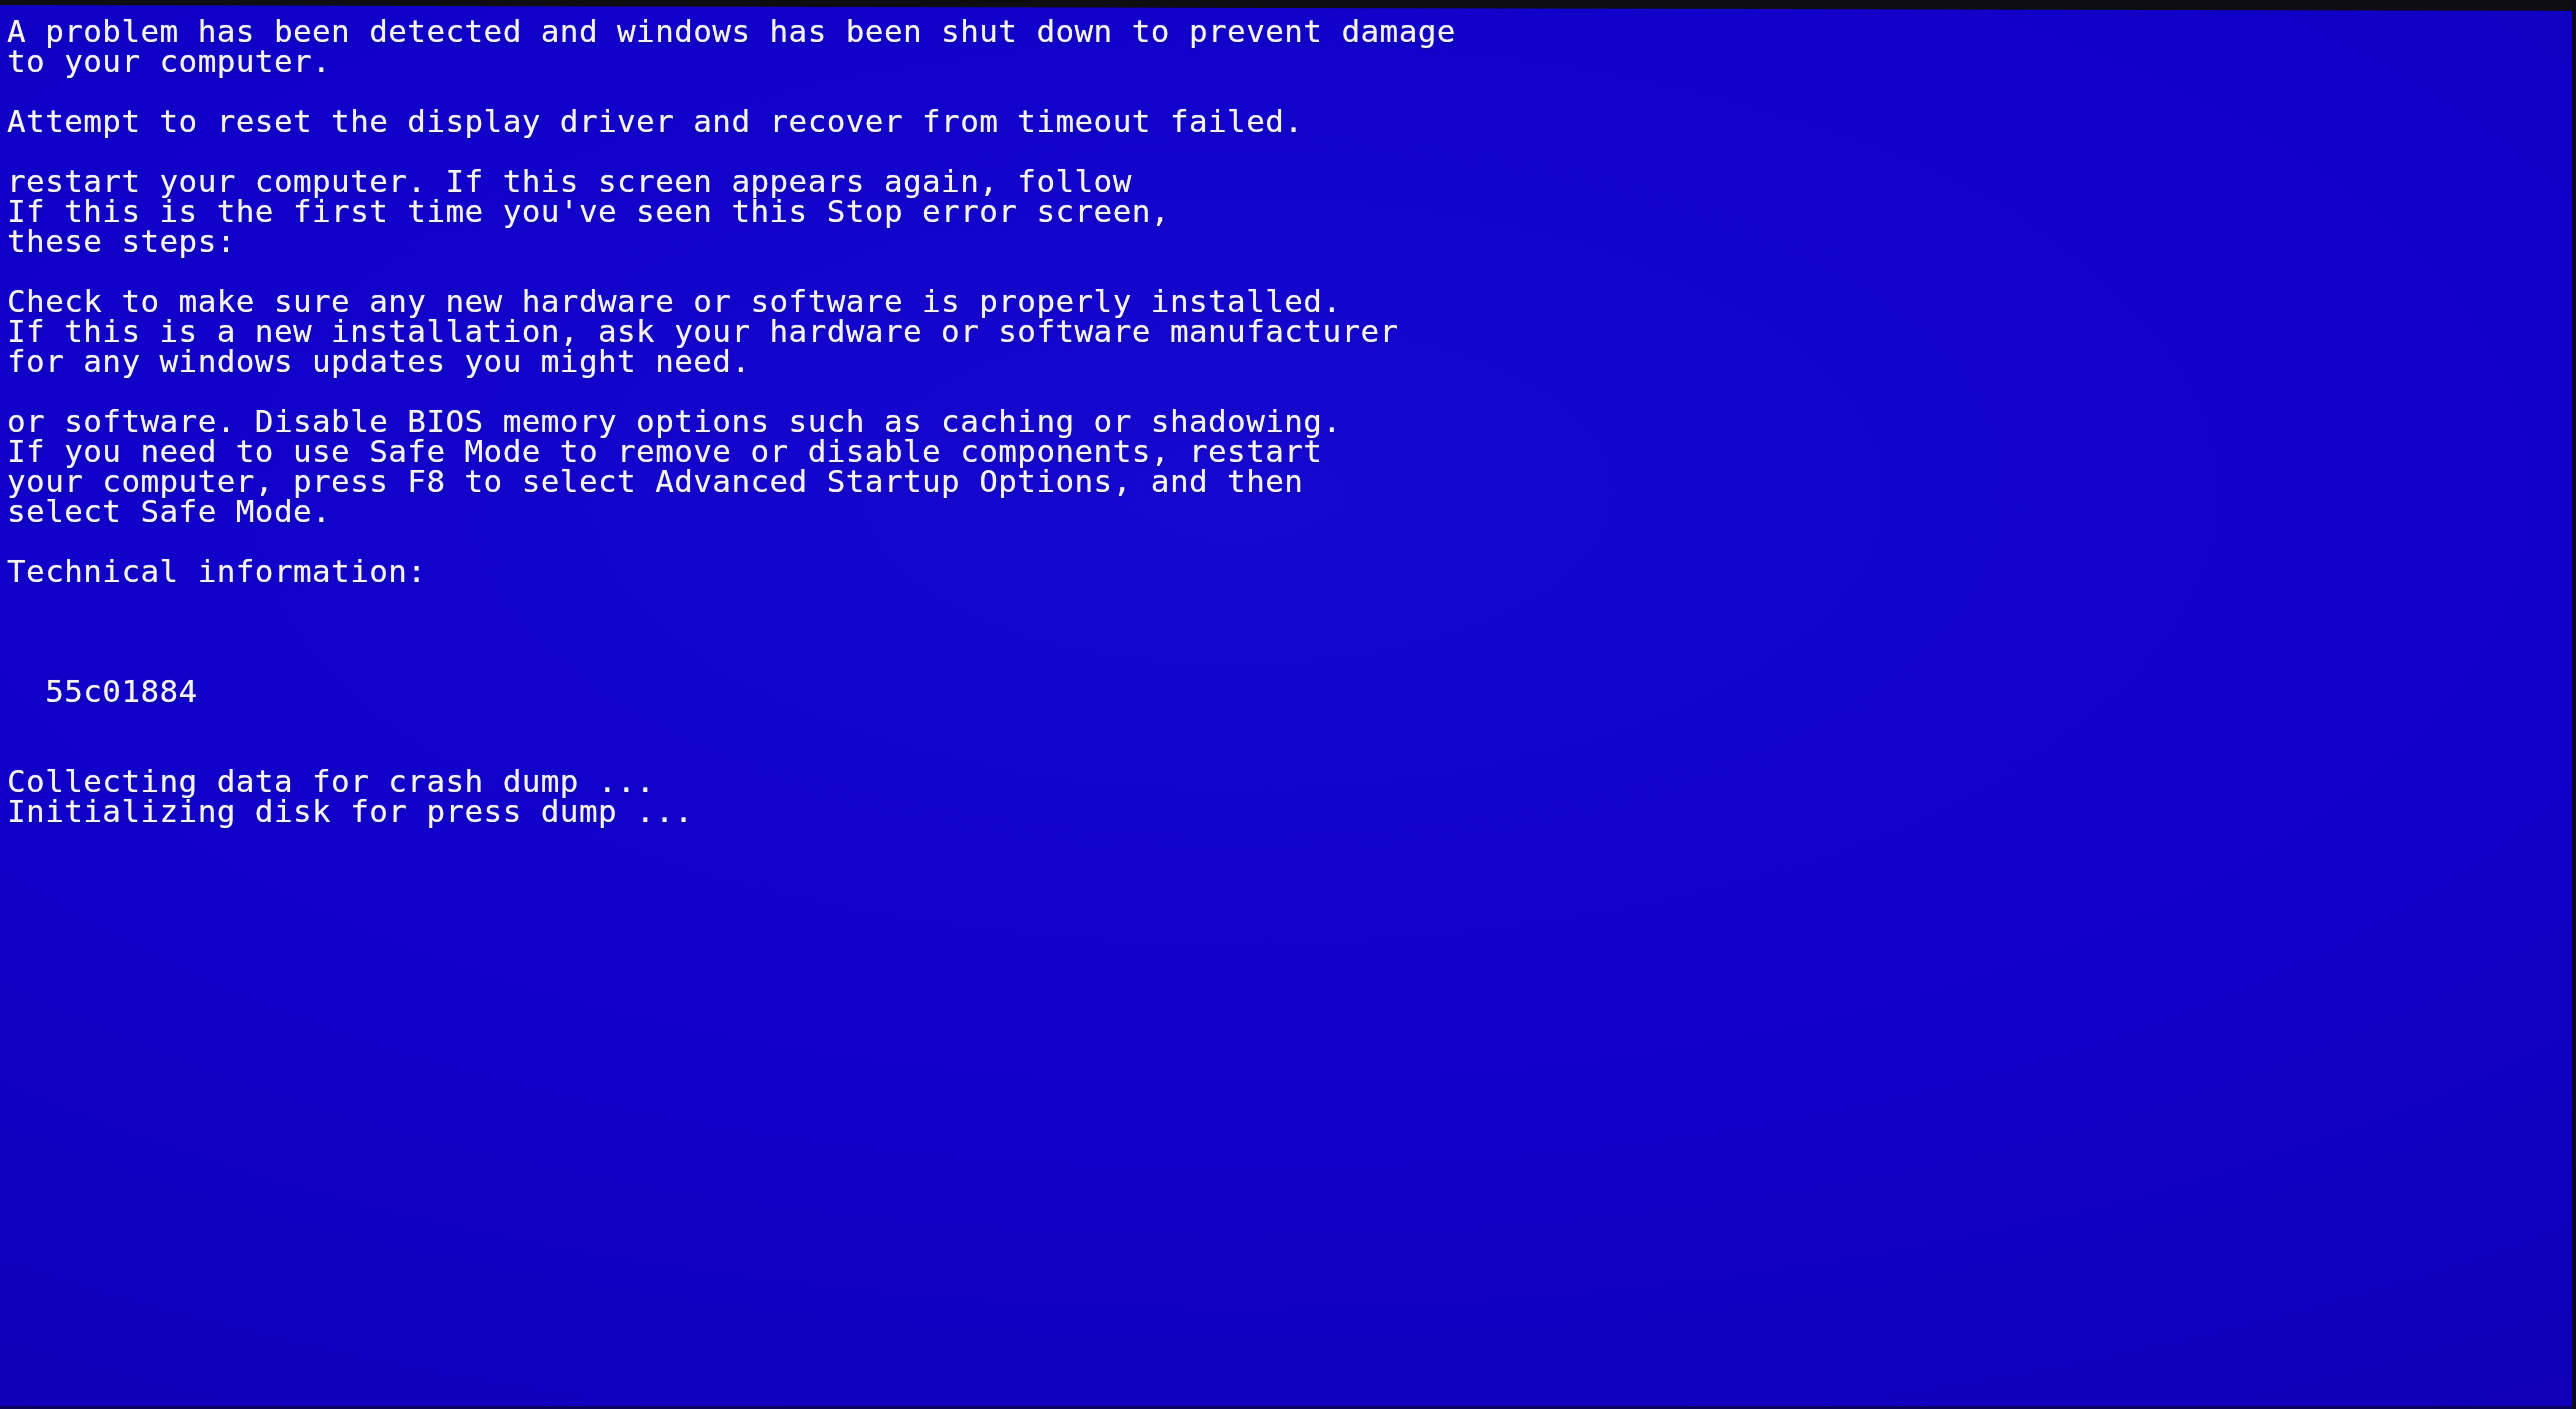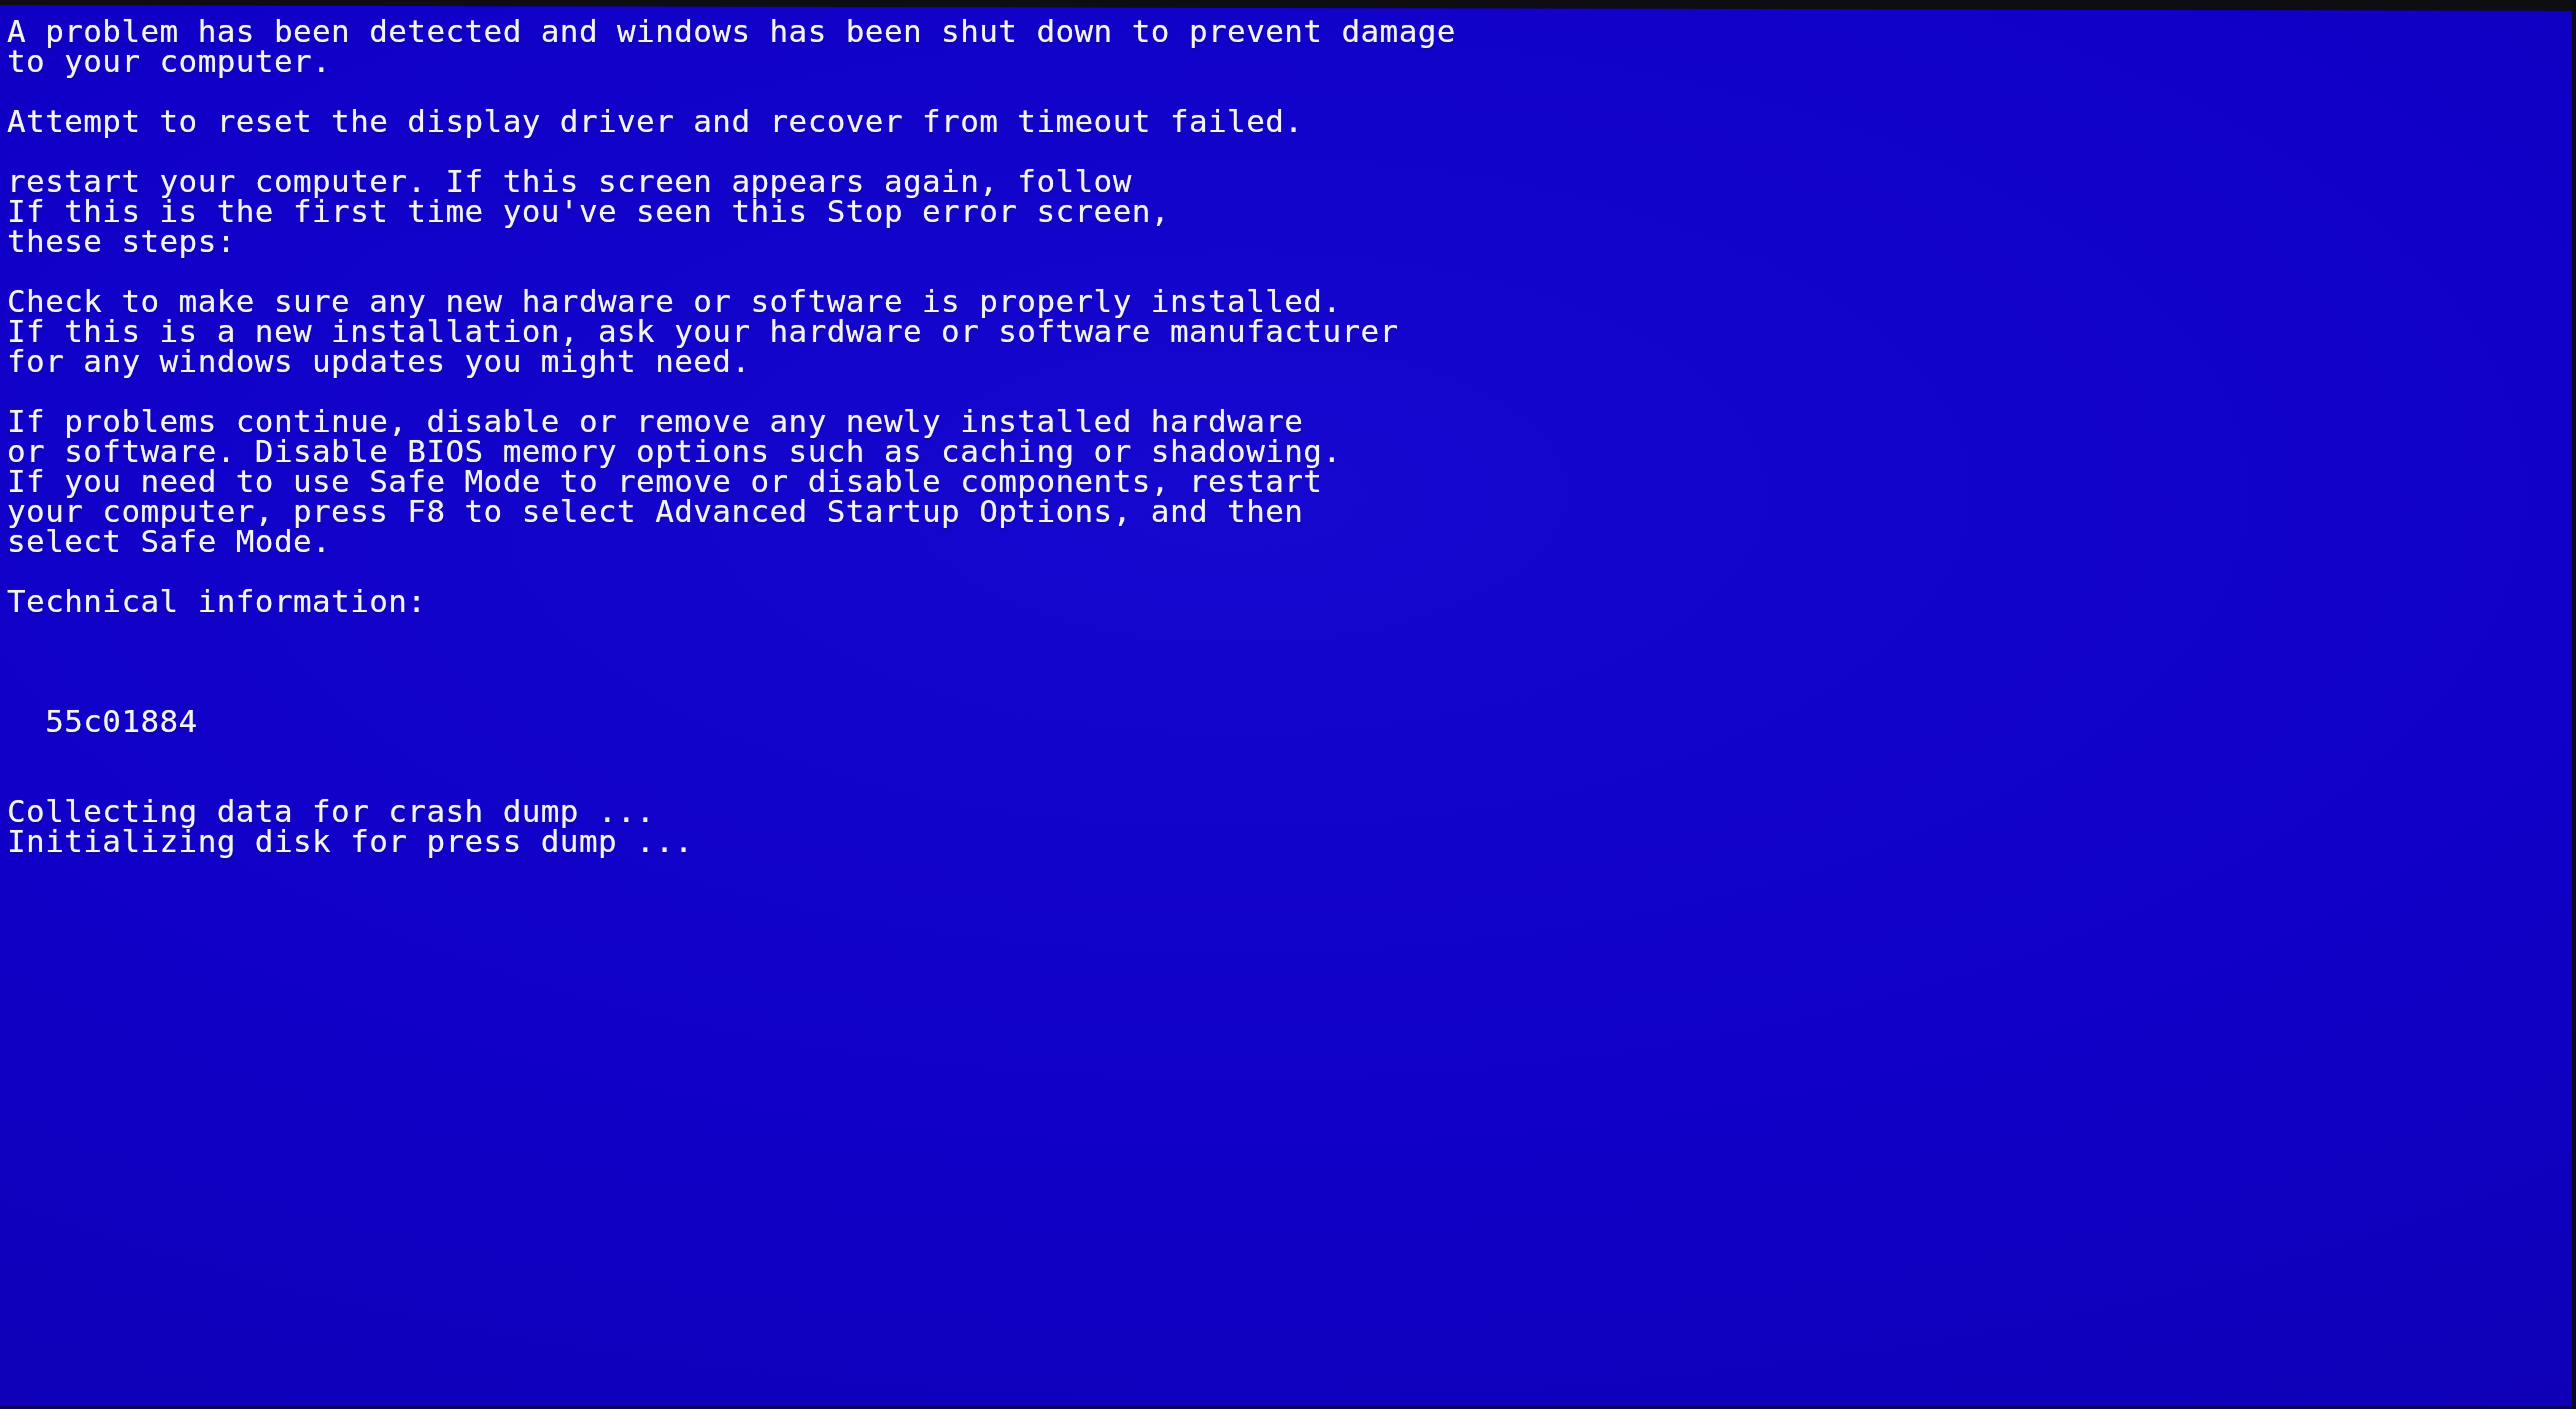--- a/index.html
+++ b/index.html
@@ -115,21 +115,20 @@
     <div class="line">these steps:</div>
 
     <div class="blank"></div>
 
     <div class="line">Check to make sure any new hardware or software is properly installed.</div>
     <div class="line">If this is a new installation, ask your hardware or software manufacturer</div>
     <div class="line">for any windows updates you might need.</div>
 
     <div class="blank"></div>
 
-    <div class="line">If problems continue, disable or remove any newly installed hardware</div>
     <div class="line">or software. Disable BIOS memory options such as caching or shadowing.</div>
     <div class="line">If you need to use Safe Mode to remove or disable components, restart</div>
     <div class="line">your computer, press F8 to select Advanced Startup Options, and then</div>
     <div class="line">select Safe Mode.</div>
 
     <div class="blank"></div>
 
     <div class="line">Technical information:</div>
 
     <div class="blank"></div>

